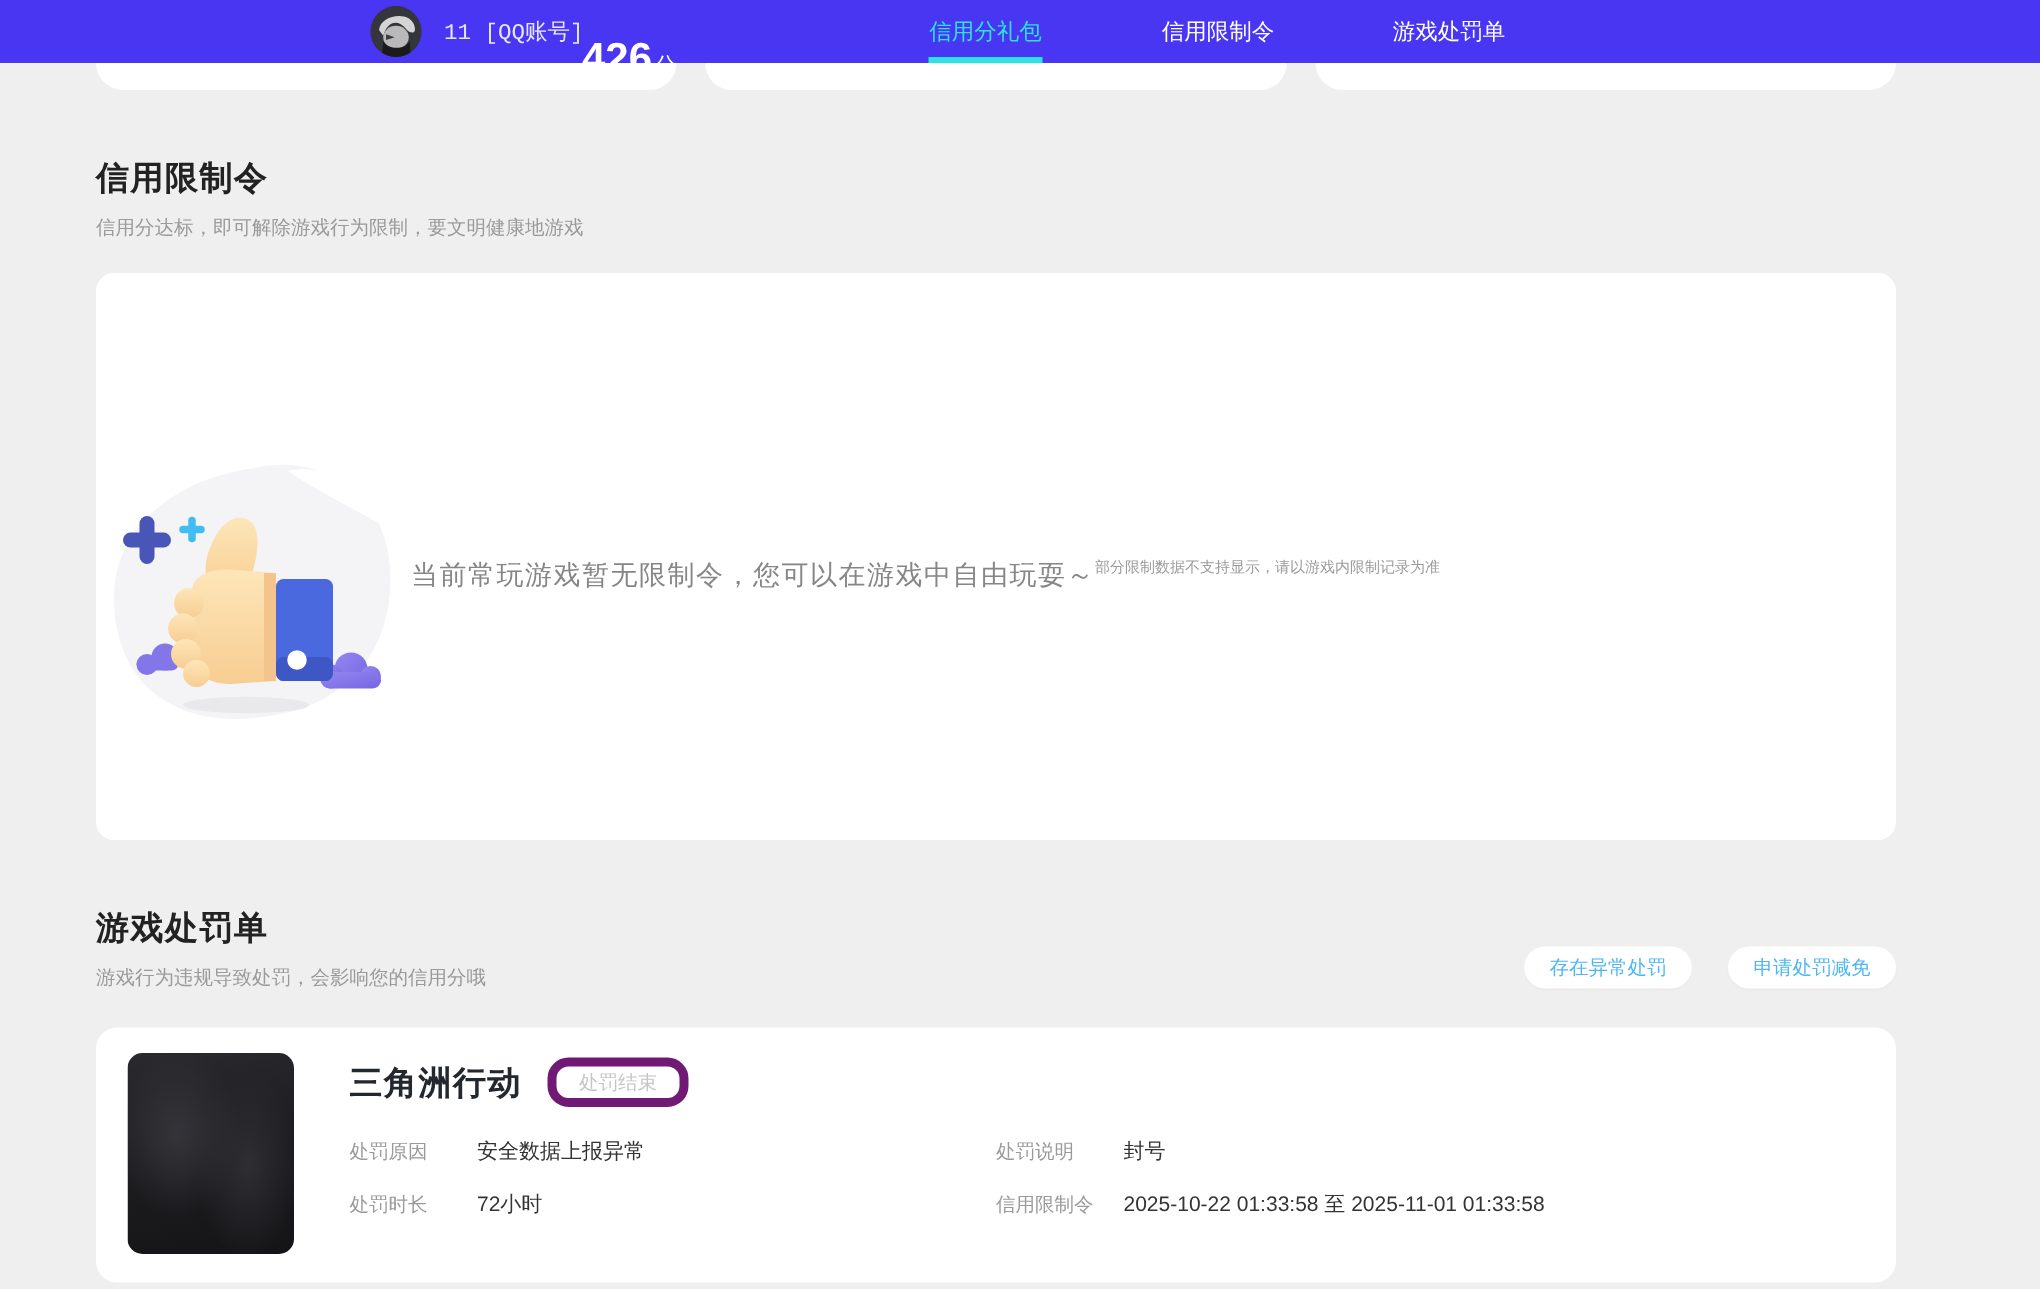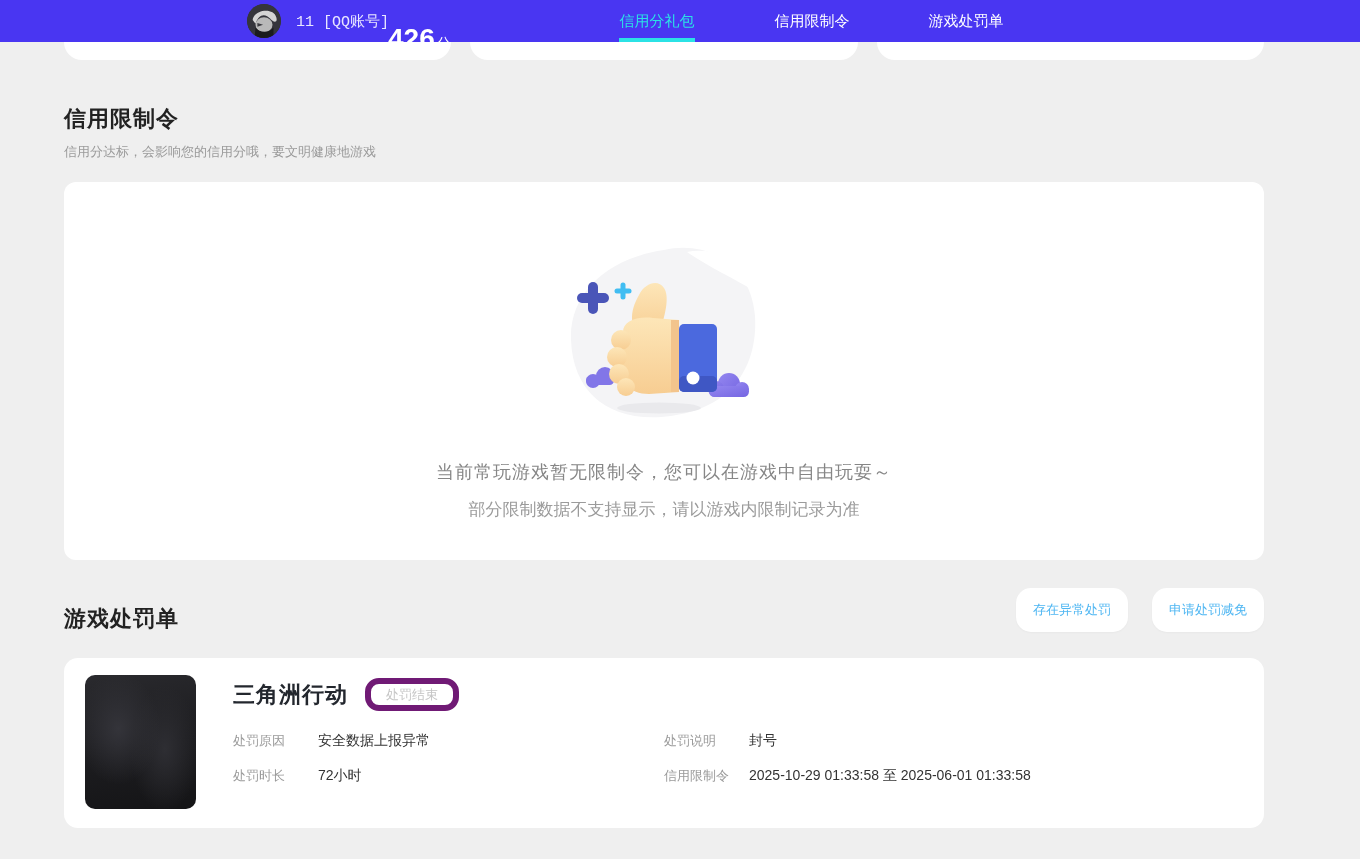--- a/index.html
+++ b/index.html
@@ -59,31 +59,31 @@
   
   .section-title {
     font-size: 22px; font-weight: bold; color: #222;
     margin-top: 44px; letter-spacing: 1px;
   }
   .section-sub { font-size: 13px; color: #9a9a9a; margin-top: 9px; }
   
   .restrict-card {
     margin-top: 21px; height: 378px;
     background: #fff; border-radius: 12px;
-    display: flex; flex-direction: column; align-items: center;
+    display: flex; flex-direction: row; align-items: center;
   }
   .illus { margin-top: 54px; width: 210px; height: 200px; }
   .empty-message { font-size: 18px; color: #868686; margin-top: 24px; letter-spacing: 1px; }
-  .empty-note { font-size: 17px; color: #9b9b9b; margin-top: 14px; }
+  .empty-note { font-size: 10px; color: #9b9b9b; margin-top: 14px; }
   
   .punish-head { display: flex; align-items: flex-end; justify-content: space-between; }
   .punish-actions { display: flex; gap: 24px; padding-bottom: 2px; }
   .pill-btn {
     background: #fff; color: #4eb6f2; font-size: 13px;
-    border: none; border-radius: 15px; height: 44px; padding: 0 17px;
+    border: none; border-radius: 15px; height: 28px; padding: 0 17px;
     cursor: pointer; box-shadow: 0 1px 2px rgba(0,0,0,0.03);
     font-family: "Liberation Sans", "DejaVu Sans", sans-serif;
   }
   .punish-card {
     margin-top: 24px; height: 170px;
     background: #fff; border-radius: 14px;
     display: flex;
   }
   .game-thumb {
     margin: 17px 0 0 21px; width: 111px; height: 134px;
@@ -144,21 +144,21 @@
 
 <div class="content">
 
   <div class="top-cards">
     <div class="top-card"></div>
     <div class="top-card"></div>
     <div class="top-card"></div>
   </div>
 
   <div class="section-title">信用限制令</div>
-  <div class="section-sub">信用分达标，会影响您的信用分哦，要文明健康地游戏</div>
+  <div class="section-sub">信用分达标，即可解除游戏行为限制，要文明健康地游戏</div>
 
   <div class="restrict-card">
     <svg class="illus" viewBox="0 0 210 200">
       <defs>
         <linearGradient id="skin" x1="0" y1="0" x2="0" y2="1">
           <stop offset="0" stop-color="#fde6b8"></stop>
             <stop offset="1" stop-color="#f7cd92"></stop>
         </linearGradient>
         <linearGradient id="cloudg" x1="0" y1="0" x2="1" y2="1">
           <stop offset="0" stop-color="#9487f0"></stop>
@@ -207,20 +207,21 @@
       <rect x="120" y="140" width="38" height="16" rx="5" fill="#3f57c4"></rect>
       <circle cx="134" cy="142" r="6.5" fill="#ffffff"></circle>
     </svg>
     <div class="empty-message">当前常玩游戏暂无限制令，您可以在游戏中自由玩耍～</div>
     <div class="empty-note">部分限制数据不支持显示，请以游戏内限制记录为准</div>
   </div>
 
   <div class="punish-head">
     <div>
       <div class="section-title">游戏处罚单</div>
+      <div class="section-sub">游戏行为违规导致处罚，会影响您的信用分哦</div>
     </div>
     <div class="punish-actions">
       <button class="pill-btn">存在异常处罚</button>
       <button class="pill-btn">申请处罚减免</button>
     </div>
   </div>
 
   <div class="punish-card">
     <div class="game-thumb"></div>
     <div class="punish-body">
@@ -236,19 +237,19 @@
         <div class="field">
           <span class="field-label">处罚说明</span>
           <span class="field-value">封号</span>
         </div>
         <div class="field">
           <span class="field-label">处罚时长</span>
           <span class="field-value">72小时</span>
         </div>
         <div class="field">
           <span class="field-label">信用限制令</span>
-          <span class="field-value">2025-10-29 01:33:58 至 2025-06-01 01:33:58</span>
+          <span class="field-value">2025-10-22 01:33:58 至 2025-11-01 01:33:58</span>
         </div>
       </div>
     </div>
   </div>
 
 </div>
 
 </body></html>

